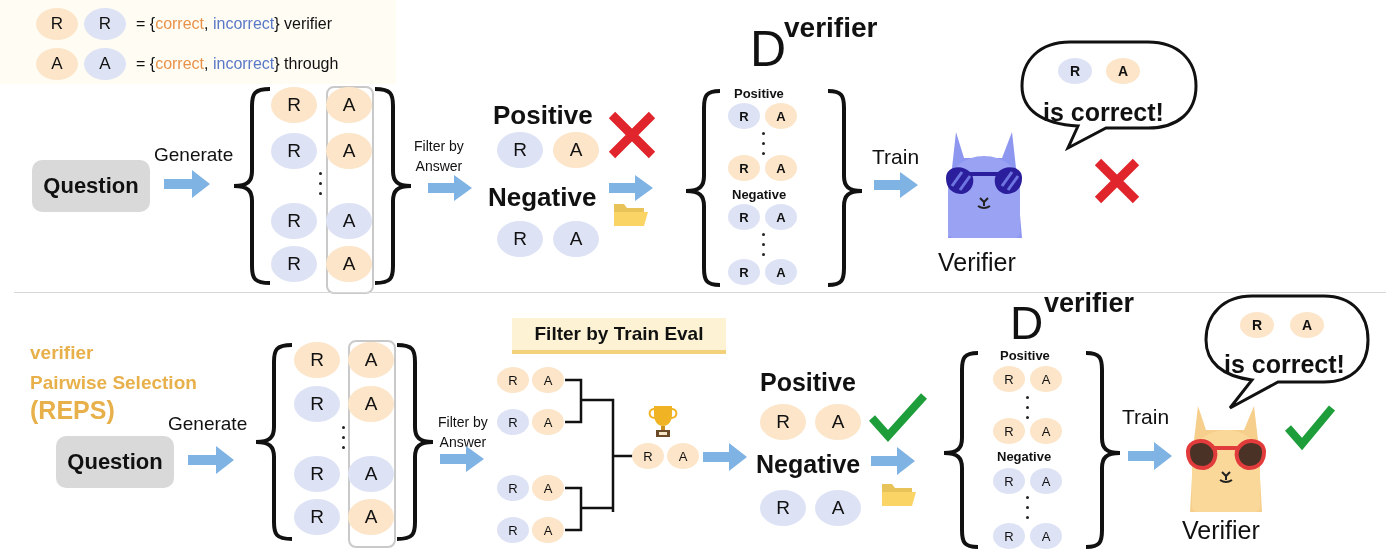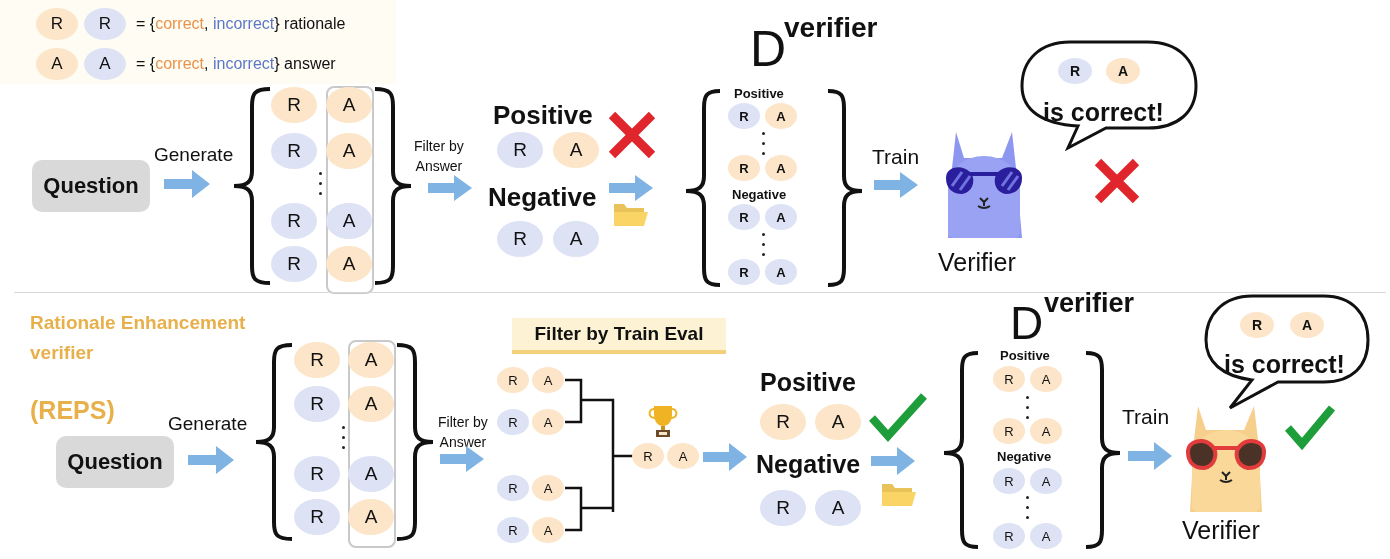--- a/index.html
+++ b/index.html
@@ -29,30 +29,30 @@
 <body>
 
 <div class="abs legend-bg"></div>
 <div class="pill c p-md" style="left:36px;top:8px;">
     <span>R</span>
   </div>
 <div class="pill i p-md" style="left:84px;top:8px;">
     <span>R</span>
   </div>
 <div class="txt" style="left:136px;top:15px;font-size:16px;">
-  <span>= {</span><span style="color:#e8924a">correct</span><span>, </span><span style="color:#5a78c8">incorrect</span><span>} rationale</span>
+  <span>= {</span><span style="color:#e8924a">correct</span><span>, </span><span style="color:#5a78c8">incorrect</span><span>} verifier</span>
 </div>
 <div class="pill c p-md" style="left:36px;top:48px;">
     <span>A</span>
   </div>
 <div class="pill i p-md" style="left:84px;top:48px;">
     <span>A</span>
   </div>
 <div class="txt" style="left:136px;top:55px;font-size:16px;">
-  <span>= {</span><span style="color:#e8924a">correct</span><span>, </span><span style="color:#5a78c8">incorrect</span><span>} answer</span>
+  <span>= {</span><span style="color:#e8924a">correct</span><span>, </span><span style="color:#5a78c8">incorrect</span><span>} through</span>
 </div>
 
 <div class="question" style="left:32px;top:160px;width:118px;height:52px;">
     <span>Question</span>
   </div>
 <div class="txt" style="left:154px;top:144px;font-size:19px;">Generate</div>
 <svg class="arrow" style="left:164px;top:170px;" width="48" height="28">
     <path d="M0 9 H28 V0 L46 14 L28 28 V19 H0 Z" fill="#7fb3e3"></path>
   </svg>
 
@@ -191,22 +191,23 @@
     <span>A</span>
   </div>
 <div class="txt" style="left:1043px;top:98px;font-size:25px;font-weight:bold;">is correct!</div>
 <svg style="left:1094px;top:158px;" width="46" height="46">
     <path d="M4 4 L42 42 M42 4 L4 42" stroke="#e0262c" stroke-width="9"></path>
   </svg>
 
 <div class="divider"></div>
 
 <div class="txt orange" style="left:30px;top:308px;font-size:19px;font-weight:bold;line-height:30px;">
-  <span>Rationale Enhancement</span><br>
+  <br>
   <span>verifier</span><br>
+  <span>Pairwise Selection</span>
 </div>
 <div class="txt orange" style="left:30px;top:396px;font-size:25px;font-weight:bold;">(REPS)</div>
 
 <div class="question" style="left:56px;top:436px;width:118px;height:52px;">
     <span>Question</span>
   </div>
 <div class="txt" style="left:168px;top:413px;font-size:19px;">Generate</div>
 <svg class="arrow" style="left:188px;top:446px;" width="48" height="28">
     <path d="M0 9 H28 V0 L46 14 L28 28 V19 H0 Z" fill="#7fb3e3"></path>
   </svg>

